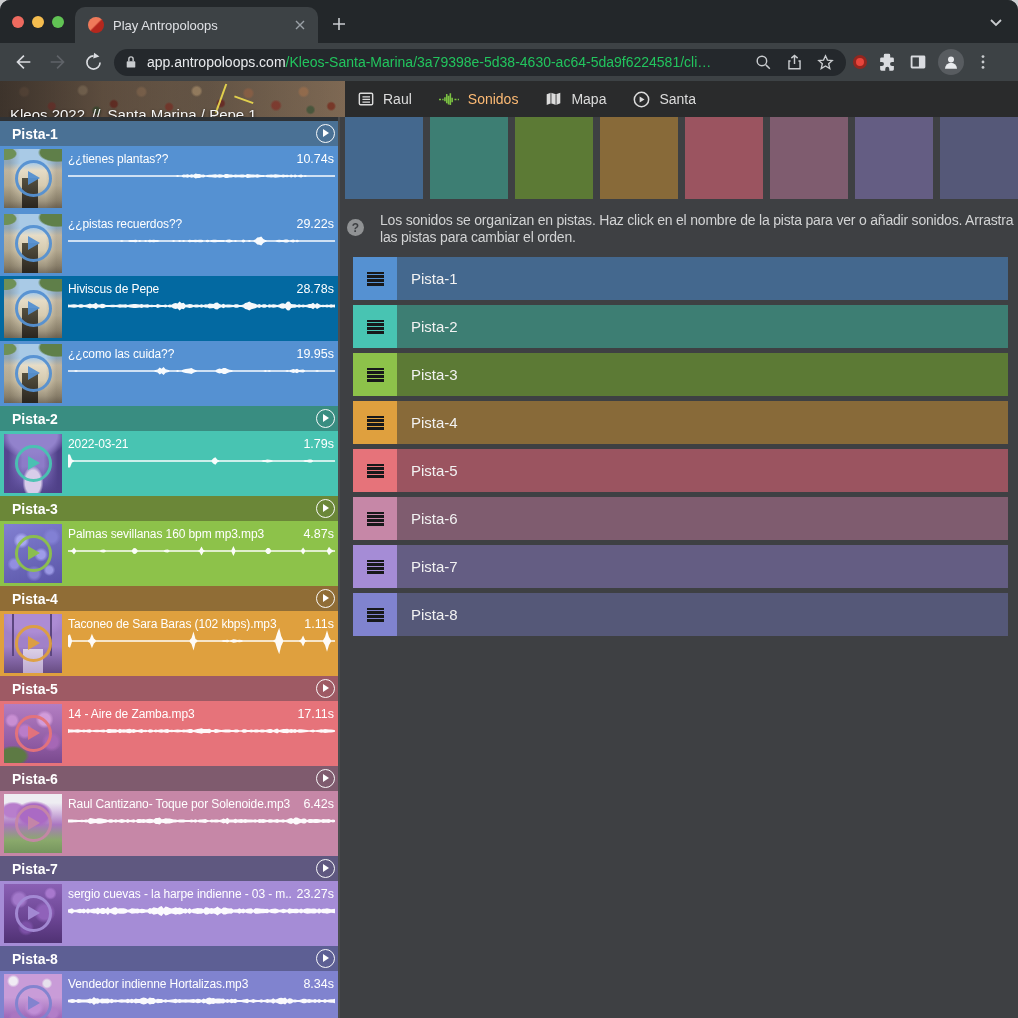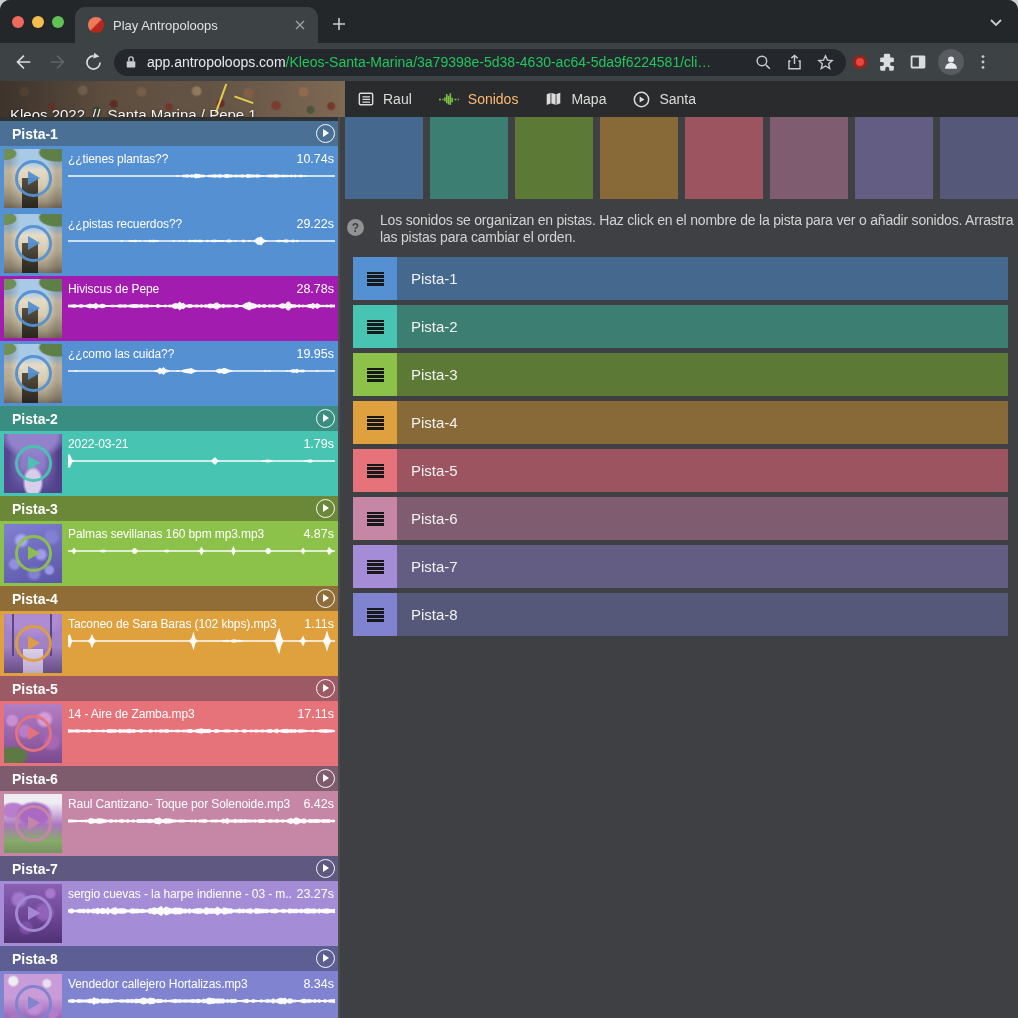--- a/index.html
+++ b/index.html
@@ -309,21 +309,21 @@
       <span class="snd-title">¿¿pistas recuerdos??</span>
       <span class="snd-dur">29.22s</span>
     </div>
     <div class="wave">
                 <svg viewBox="0 0 267 30" preserveAspectRatio="none">
                   <path d="M0.0,14.3 L2.0,14.3 L4.0,14.3 L6.0,14.3 L8.0,14.3 L10.0,14.3 L12.0,14.3 L13.9,14.3 L15.9,14.3 L17.9,14.3 L19.9,14.3 L21.9,14.3 L23.9,14.3 L25.9,14.3 L27.9,14.3 L29.9,14.3 L31.9,14.3 L33.9,14.3 L35.9,14.3 L37.9,14.3 L39.9,14.3 L41.8,14.3 L43.8,14.3 L45.8,14.3 L47.8,14.2 L49.8,14.3 L51.8,14.3 L53.8,14.1 L55.8,14.3 L57.8,14.3 L59.8,14.2 L61.8,14.0 L63.8,13.9 L65.8,13.9 L67.7,13.8 L69.7,14.3 L71.7,14.1 L73.7,14.2 L75.7,14.3 L77.7,13.9 L79.7,14.2 L81.7,13.8 L83.7,13.9 L85.7,13.7 L87.7,14.0 L89.7,14.0 L91.7,14.3 L93.6,14.3 L95.6,14.2 L97.6,14.3 L99.6,14.3 L101.6,14.3 L103.6,14.3 L105.6,14.1 L107.6,14.3 L109.6,14.3 L111.6,14.1 L113.6,14.3 L115.6,14.0 L117.6,14.3 L119.6,14.2 L121.5,13.8 L123.5,13.9 L125.5,13.9 L127.5,13.7 L129.5,13.9 L131.5,13.8 L133.5,13.7 L135.5,14.2 L137.5,14.3 L139.5,13.7 L141.5,14.3 L143.5,14.0 L145.5,13.8 L147.4,13.8 L149.4,13.9 L151.4,13.9 L153.4,14.1 L155.4,14.1 L157.4,14.3 L159.4,13.7 L161.4,13.5 L163.4,14.1 L165.4,14.2 L167.4,14.0 L169.4,14.2 L171.4,14.3 L173.4,14.3 L175.3,13.6 L177.3,14.2 L179.3,14.3 L181.3,14.0 L183.3,14.2 L185.3,14.3 L187.3,13.6 L189.3,11.5 L191.3,11.2 L193.3,10.5 L195.3,13.1 L197.3,14.0 L199.3,14.3 L201.2,14.3 L203.2,14.3 L205.2,14.3 L207.2,14.2 L209.2,13.9 L211.2,13.7 L213.2,14.1 L215.2,13.9 L217.2,13.6 L219.2,13.4 L221.2,14.3 L223.2,14.1 L225.2,13.6 L227.1,14.2 L229.1,13.8 L231.1,14.3 L233.1,14.3 L235.1,14.3 L237.1,14.3 L239.1,14.3 L241.1,14.3 L243.1,14.3 L245.1,14.3 L247.1,14.3 L249.1,14.3 L251.1,14.3 L253.1,14.3 L255.0,14.3 L257.0,14.3 L259.0,14.3 L261.0,14.3 L263.0,14.3 L265.0,14.3 L267.0,14.3 L267.0,15.7 L265.0,15.7 L263.0,15.7 L261.0,15.7 L259.0,15.7 L257.0,15.7 L255.0,15.7 L253.1,15.7 L251.1,15.7 L249.1,15.7 L247.1,15.7 L245.1,15.7 L243.1,15.7 L241.1,15.7 L239.1,15.7 L237.1,15.7 L235.1,15.7 L233.1,15.7 L231.1,15.7 L229.1,16.2 L227.1,15.8 L225.2,16.4 L223.2,15.9 L221.2,15.7 L219.2,16.6 L217.2,16.4 L215.2,16.1 L213.2,15.9 L211.2,16.3 L209.2,16.1 L207.2,15.8 L205.2,15.7 L203.2,15.7 L201.2,15.7 L199.3,15.7 L197.3,16.0 L195.3,16.9 L193.3,19.5 L191.3,18.8 L189.3,18.5 L187.3,16.4 L185.3,15.7 L183.3,15.8 L181.3,16.0 L179.3,15.7 L177.3,15.8 L175.3,16.4 L173.4,15.7 L171.4,15.7 L169.4,15.8 L167.4,16.0 L165.4,15.8 L163.4,15.9 L161.4,16.5 L159.4,16.3 L157.4,15.7 L155.4,15.9 L153.4,15.9 L151.4,16.1 L149.4,16.1 L147.4,16.2 L145.5,16.2 L143.5,16.0 L141.5,15.7 L139.5,16.3 L137.5,15.7 L135.5,15.8 L133.5,16.3 L131.5,16.2 L129.5,16.1 L127.5,16.3 L125.5,16.1 L123.5,16.1 L121.5,16.2 L119.6,15.8 L117.6,15.7 L115.6,16.0 L113.6,15.7 L111.6,15.9 L109.6,15.7 L107.6,15.7 L105.6,15.9 L103.6,15.7 L101.6,15.7 L99.6,15.7 L97.6,15.7 L95.6,15.8 L93.6,15.7 L91.7,15.7 L89.7,16.0 L87.7,16.0 L85.7,16.3 L83.7,16.1 L81.7,16.2 L79.7,15.8 L77.7,16.1 L75.7,15.7 L73.7,15.8 L71.7,15.9 L69.7,15.7 L67.7,16.2 L65.8,16.1 L63.8,16.1 L61.8,16.0 L59.8,15.8 L57.8,15.7 L55.8,15.7 L53.8,15.9 L51.8,15.7 L49.8,15.7 L47.8,15.8 L45.8,15.7 L43.8,15.7 L41.8,15.7 L39.9,15.7 L37.9,15.7 L35.9,15.7 L33.9,15.7 L31.9,15.7 L29.9,15.7 L27.9,15.7 L25.9,15.7 L23.9,15.7 L21.9,15.7 L19.9,15.7 L17.9,15.7 L15.9,15.7 L13.9,15.7 L12.0,15.7 L10.0,15.7 L8.0,15.7 L6.0,15.7 L4.0,15.7 L2.0,15.7 L0.0,15.7 Z" fill="rgba(255,255,255,0.96)"></path>
                 </svg>
               </div>
   </div>
 
-  <div class="sound" style="background: #a21caf;">
+  <div class="sound" style="background: #0369a1;">
     <div class="thumb th1">
       <div class="play-overlay" style="--c: #5591d2;"></div>
     </div>
     <div class="snd-row">
       <span class="snd-title">Hiviscus de Pepe</span>
       <span class="snd-dur">28.78s</span>
     </div>
     <div class="wave">
                 <svg viewBox="0 0 267 30" preserveAspectRatio="none">
                   <path d="M0.0,13.4 L2.0,13.7 L4.0,13.6 L6.0,13.3 L8.0,13.5 L10.0,14.1 L12.0,13.3 L13.9,13.3 L15.9,13.9 L17.9,13.7 L19.9,13.3 L21.9,12.5 L23.9,13.3 L25.9,13.0 L27.9,11.8 L29.9,13.4 L31.9,13.4 L33.9,12.8 L35.9,13.1 L37.9,14.1 L39.9,14.0 L41.8,13.9 L43.8,13.8 L45.8,13.8 L47.8,14.0 L49.8,13.8 L51.8,13.2 L53.8,13.4 L55.8,13.6 L57.8,13.3 L59.8,14.0 L61.8,13.6 L63.8,13.3 L65.8,12.9 L67.7,13.0 L69.7,13.3 L71.7,13.5 L73.7,13.0 L75.7,13.8 L77.7,13.5 L79.7,13.3 L81.7,14.1 L83.7,13.8 L85.7,14.1 L87.7,13.9 L89.7,13.1 L91.7,13.8 L93.6,14.0 L95.6,13.9 L97.6,13.5 L99.6,14.2 L101.6,13.6 L103.6,13.8 L105.6,12.6 L107.6,12.1 L109.6,12.4 L111.6,10.6 L113.6,12.2 L115.6,11.7 L117.6,13.8 L119.6,13.5 L121.5,13.0 L123.5,13.2 L125.5,14.1 L127.5,13.5 L129.5,13.6 L131.5,14.1 L133.5,13.2 L135.5,13.9 L137.5,13.3 L139.5,13.6 L141.5,12.5 L143.5,12.8 L145.5,13.1 L147.4,11.8 L149.4,11.6 L151.4,13.1 L153.4,13.8 L155.4,12.8 L157.4,13.8 L159.4,13.4 L161.4,13.4 L163.4,13.8 L165.4,14.0 L167.4,13.2 L169.4,13.2 L171.4,14.1 L173.4,13.9 L175.3,13.5 L177.3,11.9 L179.3,11.6 L181.3,10.6 L183.3,11.7 L185.3,12.3 L187.3,12.8 L189.3,13.7 L191.3,13.1 L193.3,13.9 L195.3,13.2 L197.3,13.2 L199.3,14.2 L201.2,13.2 L203.2,13.8 L205.2,13.3 L207.2,13.6 L209.2,13.9 L211.2,13.4 L213.2,12.4 L215.2,12.3 L217.2,13.0 L219.2,10.8 L221.2,10.6 L223.2,13.1 L225.2,13.3 L227.1,13.3 L229.1,14.0 L231.1,13.2 L233.1,14.0 L235.1,13.4 L237.1,14.1 L239.1,13.7 L241.1,13.0 L243.1,13.0 L245.1,11.8 L247.1,13.5 L249.1,12.1 L251.1,13.2 L253.1,14.0 L255.0,13.8 L257.0,13.9 L259.0,13.5 L261.0,13.9 L263.0,13.2 L265.0,13.7 L267.0,13.4 L267.0,16.6 L265.0,16.3 L263.0,16.8 L261.0,16.1 L259.0,16.5 L257.0,16.1 L255.0,16.2 L253.1,16.0 L251.1,16.8 L249.1,17.9 L247.1,16.5 L245.1,18.2 L243.1,17.0 L241.1,17.0 L239.1,16.3 L237.1,15.9 L235.1,16.6 L233.1,16.0 L231.1,16.8 L229.1,16.0 L227.1,16.7 L225.2,16.7 L223.2,16.9 L221.2,19.4 L219.2,19.2 L217.2,17.0 L215.2,17.7 L213.2,17.6 L211.2,16.6 L209.2,16.1 L207.2,16.4 L205.2,16.7 L203.2,16.2 L201.2,16.8 L199.3,15.8 L197.3,16.8 L195.3,16.8 L193.3,16.1 L191.3,16.9 L189.3,16.3 L187.3,17.2 L185.3,17.7 L183.3,18.3 L181.3,19.4 L179.3,18.4 L177.3,18.1 L175.3,16.5 L173.4,16.1 L171.4,15.9 L169.4,16.8 L167.4,16.8 L165.4,16.0 L163.4,16.2 L161.4,16.6 L159.4,16.6 L157.4,16.2 L155.4,17.2 L153.4,16.2 L151.4,16.9 L149.4,18.4 L147.4,18.2 L145.5,16.9 L143.5,17.2 L141.5,17.5 L139.5,16.4 L137.5,16.7 L135.5,16.1 L133.5,16.8 L131.5,15.9 L129.5,16.4 L127.5,16.5 L125.5,15.9 L123.5,16.8 L121.5,17.0 L119.6,16.5 L117.6,16.2 L115.6,18.3 L113.6,17.8 L111.6,19.4 L109.6,17.6 L107.6,17.9 L105.6,17.4 L103.6,16.2 L101.6,16.4 L99.6,15.8 L97.6,16.5 L95.6,16.1 L93.6,16.0 L91.7,16.2 L89.7,16.9 L87.7,16.1 L85.7,15.9 L83.7,16.2 L81.7,15.9 L79.7,16.7 L77.7,16.5 L75.7,16.2 L73.7,17.0 L71.7,16.5 L69.7,16.7 L67.7,17.0 L65.8,17.1 L63.8,16.7 L61.8,16.4 L59.8,16.0 L57.8,16.7 L55.8,16.4 L53.8,16.6 L51.8,16.8 L49.8,16.2 L47.8,16.0 L45.8,16.2 L43.8,16.2 L41.8,16.1 L39.9,16.0 L37.9,15.9 L35.9,16.9 L33.9,17.2 L31.9,16.6 L29.9,16.6 L27.9,18.2 L25.9,17.0 L23.9,16.7 L21.9,17.5 L19.9,16.7 L17.9,16.3 L15.9,16.1 L13.9,16.7 L12.0,16.7 L10.0,15.9 L8.0,16.5 L6.0,16.7 L4.0,16.4 L2.0,16.3 L0.0,16.6 Z" fill="rgba(255,255,255,0.96)"></path>
@@ -490,21 +490,21 @@
     <div class="s-head" style="background: rgb(93, 95, 148);">
       <span class="s-name">Pista-8</span>
       <span class="s-play"></span>
     </div>
     <div class="s-body">
   <div class="sound" style="background: rgb(128, 131, 207);">
     <div class="thumb th8">
       <div class="play-overlay" style="--c: #8083cf;"></div>
     </div>
     <div class="snd-row">
-      <span class="snd-title">Vendedor callejero Hortalizas.mp3</span>
+      <span class="snd-title">Vendedor indienne Hortalizas.mp3</span>
       <span class="snd-dur">8.34s</span>
     </div>
     <div class="wave">
                 <svg viewBox="0 0 267 30" preserveAspectRatio="none">
                   <path d="M0.0,13.7 L2.0,13.5 L4.0,13.0 L6.0,13.2 L8.0,13.9 L10.0,13.0 L12.0,13.3 L13.9,13.4 L15.9,13.6 L17.9,13.4 L19.9,13.3 L21.9,12.5 L23.9,13.0 L25.9,11.0 L27.9,12.6 L29.9,12.3 L31.9,13.5 L33.9,12.6 L35.9,12.8 L37.9,12.7 L39.9,12.5 L41.8,13.5 L43.8,12.8 L45.8,13.7 L47.8,13.4 L49.8,13.9 L51.8,13.6 L53.8,13.3 L55.8,13.6 L57.8,13.5 L59.8,12.7 L61.8,13.4 L63.8,12.8 L65.8,13.4 L67.7,12.4 L69.7,13.1 L71.7,12.9 L73.7,12.1 L75.7,11.5 L77.7,11.9 L79.7,13.1 L81.7,11.6 L83.7,11.9 L85.7,12.0 L87.7,13.6 L89.7,12.7 L91.7,13.1 L93.6,13.1 L95.6,14.0 L97.6,13.3 L99.6,13.9 L101.6,13.7 L103.6,13.5 L105.6,13.2 L107.6,12.8 L109.6,13.4 L111.6,13.0 L113.6,13.5 L115.6,13.6 L117.6,13.2 L119.6,13.5 L121.5,13.5 L123.5,13.2 L125.5,13.0 L127.5,13.4 L129.5,12.8 L131.5,13.0 L133.5,13.7 L135.5,12.6 L137.5,13.2 L139.5,12.0 L141.5,11.6 L143.5,12.3 L145.5,12.1 L147.4,12.7 L149.4,12.6 L151.4,12.5 L153.4,12.7 L155.4,12.4 L157.4,13.8 L159.4,13.1 L161.4,13.8 L163.4,12.8 L165.4,13.3 L167.4,12.8 L169.4,13.9 L171.4,14.0 L173.4,14.0 L175.3,13.5 L177.3,13.3 L179.3,12.7 L181.3,13.9 L183.3,13.7 L185.3,12.9 L187.3,13.7 L189.3,14.0 L191.3,13.9 L193.3,13.2 L195.3,14.0 L197.3,13.8 L199.3,13.1 L201.2,13.4 L203.2,13.4 L205.2,12.3 L207.2,13.4 L209.2,12.9 L211.2,11.9 L213.2,11.7 L215.2,12.3 L217.2,11.6 L219.2,13.4 L221.2,12.3 L223.2,12.4 L225.2,13.8 L227.1,13.6 L229.1,13.9 L231.1,13.9 L233.1,13.6 L235.1,12.7 L237.1,12.7 L239.1,13.4 L241.1,13.0 L243.1,13.6 L245.1,13.8 L247.1,13.1 L249.1,13.9 L251.1,13.0 L253.1,14.0 L255.0,14.0 L257.0,13.0 L259.0,14.0 L261.0,13.6 L263.0,13.2 L265.0,13.2 L267.0,12.8 L267.0,17.2 L265.0,16.8 L263.0,16.8 L261.0,16.4 L259.0,16.0 L257.0,17.0 L255.0,16.0 L253.1,16.0 L251.1,17.0 L249.1,16.1 L247.1,16.9 L245.1,16.2 L243.1,16.4 L241.1,17.0 L239.1,16.6 L237.1,17.3 L235.1,17.3 L233.1,16.4 L231.1,16.1 L229.1,16.1 L227.1,16.4 L225.2,16.2 L223.2,17.6 L221.2,17.7 L219.2,16.6 L217.2,18.4 L215.2,17.7 L213.2,18.3 L211.2,18.1 L209.2,17.1 L207.2,16.6 L205.2,17.7 L203.2,16.6 L201.2,16.6 L199.3,16.9 L197.3,16.2 L195.3,16.0 L193.3,16.8 L191.3,16.1 L189.3,16.0 L187.3,16.3 L185.3,17.1 L183.3,16.3 L181.3,16.1 L179.3,17.3 L177.3,16.7 L175.3,16.5 L173.4,16.0 L171.4,16.0 L169.4,16.1 L167.4,17.2 L165.4,16.7 L163.4,17.2 L161.4,16.2 L159.4,16.9 L157.4,16.2 L155.4,17.6 L153.4,17.3 L151.4,17.5 L149.4,17.4 L147.4,17.3 L145.5,17.9 L143.5,17.7 L141.5,18.4 L139.5,18.0 L137.5,16.8 L135.5,17.4 L133.5,16.3 L131.5,17.0 L129.5,17.2 L127.5,16.6 L125.5,17.0 L123.5,16.8 L121.5,16.5 L119.6,16.5 L117.6,16.8 L115.6,16.4 L113.6,16.5 L111.6,17.0 L109.6,16.6 L107.6,17.2 L105.6,16.8 L103.6,16.5 L101.6,16.3 L99.6,16.1 L97.6,16.7 L95.6,16.0 L93.6,16.9 L91.7,16.9 L89.7,17.3 L87.7,16.4 L85.7,18.0 L83.7,18.1 L81.7,18.4 L79.7,16.9 L77.7,18.1 L75.7,18.5 L73.7,17.9 L71.7,17.1 L69.7,16.9 L67.7,17.6 L65.8,16.6 L63.8,17.2 L61.8,16.6 L59.8,17.3 L57.8,16.5 L55.8,16.4 L53.8,16.7 L51.8,16.4 L49.8,16.1 L47.8,16.6 L45.8,16.3 L43.8,17.2 L41.8,16.5 L39.9,17.5 L37.9,17.3 L35.9,17.2 L33.9,17.4 L31.9,16.5 L29.9,17.7 L27.9,17.4 L25.9,19.0 L23.9,17.0 L21.9,17.5 L19.9,16.7 L17.9,16.6 L15.9,16.4 L13.9,16.6 L12.0,16.7 L10.0,17.0 L8.0,16.1 L6.0,16.8 L4.0,17.0 L2.0,16.5 L0.0,16.3 Z" fill="rgba(255,255,255,0.96)"></path>
                 </svg>
               </div>
   </div>
 </div>
   </div>

